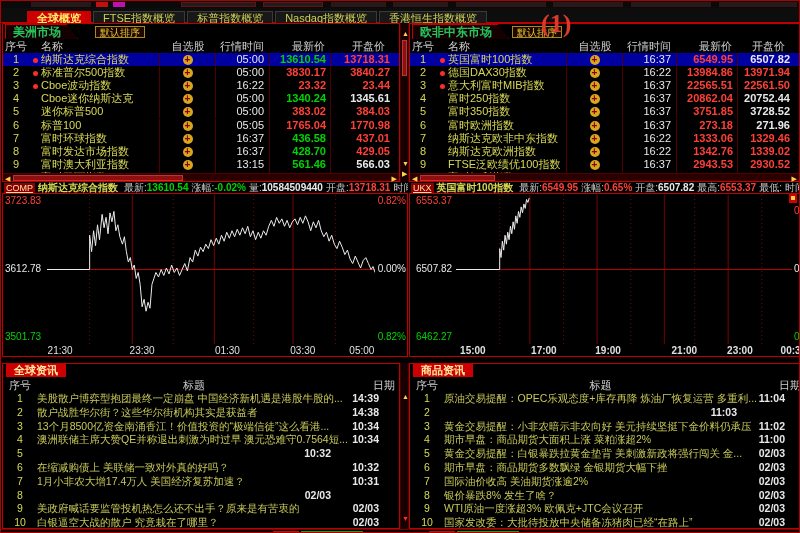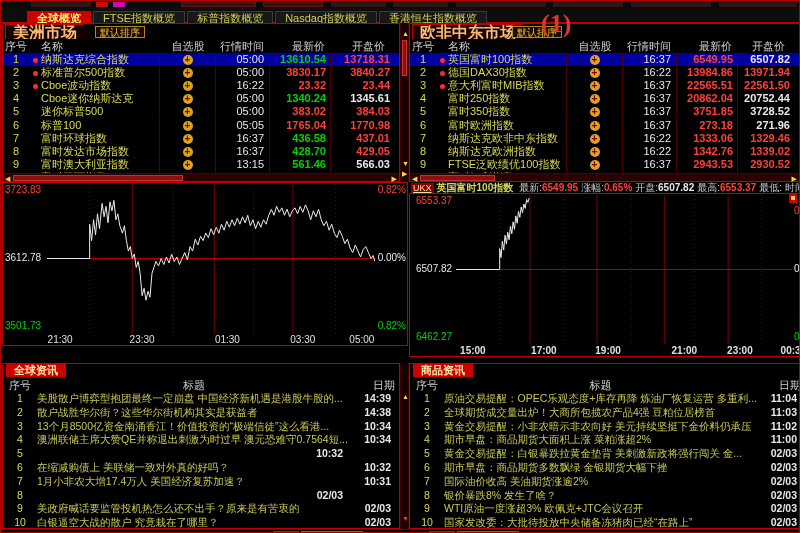--- a/index.html
+++ b/index.html
@@ -11,21 +11,21 @@
   .tschip{position:absolute;top:1px;height:5px;}
   
   .tabbar{position:absolute;left:0;top:7px;width:800px;height:15px;background:#0d0d0d;
           border-bottom:1px solid #c00000;box-sizing:border-box;padding-left:26px;white-space:nowrap;}
   .tab{display:inline-block;height:13px;line-height:13px;padding:0 9px;margin-top:1px;margin-right:2px;
        font-size:11px;color:#cfcf55;background:#181818;border:1px solid #3a3a3a;border-bottom:none;box-sizing:border-box;}
   .tab.active{background:#cc0000;color:#ffee66;border-color:#cc0000;font-weight:bold;}
   
   .panel{position:absolute;background:#000;border:1px solid #c00000;box-sizing:border-box;}
   .mkt-title{position:absolute;left:2px;top:0;height:15px;line-height:15px;padding:0 16px 12px 7px;
-             color:#fdba74;font-size:16px;font-weight:bold;background:#140000;border:1px solid #c00000;border-bottom:none;
+             color:#22c55e;font-size:12px;font-weight:bold;background:#140000;border:1px solid #c00000;border-bottom:none;
              clip-path:polygon(0 0,calc(100% - 11px) 0,100% 100%,0 100%);box-sizing:border-box;}
   .sortbtn{position:absolute;top:2px;height:12px;line-height:11px;padding:0 4px;font-size:10px;
            color:#e8c235;background:#1c0800;border:1px solid #a88a1e;box-sizing:border-box;}
   .mhead,.mrow{display:grid;grid-template-columns:26px 12px 119px 56px 54px 61px 1fr;align-items:center;}
   .mhead{position:absolute;left:0;top:15px;width:100%;height:14px;font-size:11px;color:#cfcfcf;}
   .mrows{position:absolute;left:0;top:29px;width:100%;height:122px;overflow:hidden;}
   .mrow{height:13.1px;font-size:11px;line-height:13px;}
   .mrow.sel{background:#0000a0;}
   .cell{white-space:nowrap;overflow:hidden;}
   .cell.seq{text-align:center;color:#d8d855;}
@@ -68,21 +68,21 @@
   .clipcol{overflow:hidden;width:5px;}
   
   .ntab{position:absolute;left:3px;top:0;height:13px;line-height:13px;background:#cc0000;color:#ffe9a0;
         font-size:11px;font-weight:bold;padding:0 8px;}
   .nhead,.nrow{display:grid;grid-template-columns:34px 1fr 48px;align-items:center;}
   .nhead{position:absolute;left:0;top:14px;width:100%;height:13px;font-size:11px;color:#cfcfcf;}
   .nrows{position:absolute;left:0;top:28px;width:100%;bottom:0;overflow:hidden;}
   .nrow{height:13.8px;font-size:10.5px;line-height:13.8px;}
   .n-seq{text-align:center;color:#d8d855;}
   .n-title{color:#c8c85a;white-space:nowrap;overflow:hidden;}
-  .n-date{text-align:right;padding-right:8px;color:#e8e8e8;font-weight:bold;white-space:nowrap;}
+  .n-date{text-align:right;padding-right:20px;color:#e8e8e8;font-weight:bold;white-space:nowrap;}
   .nh-c{text-align:center;} .nh-r{text-align:right;padding-right:4px;}
   
   .bstrip{position:absolute;left:0;top:528px;width:800px;height:5px;background:#050505;border-top:1px solid #700;box-sizing:border-box;overflow:hidden;}
   .bblock{position:absolute;top:1px;height:3px;}
   
   .anno{position:absolute;color:#d93a2c;font-family:"Liberation Serif",serif;font-size:26px;font-weight:bold;z-index:20;}
   .corner-ic{position:absolute;width:8px;height:9px;background:#d00000;}
   .corner-ic::after{content:"";position:absolute;left:2px;top:2px;width:4px;height:4px;background:#ffd24a;}
 </style>
 </head>
@@ -337,21 +337,21 @@
     </div>
   </div>
 
   <div class="sbar" style="left:1px;top:181px;width:406px;">
     <span class="schip">COMP</span><span class="sname">纳斯达克综合指数</span><span id="ls-fields"><span class="slbl">最新:</span><span class="sval c-g">13610.54</span><span class="slbl">涨幅:</span><span class="sval c-g">-0.02%</span><span class="slbl">量:</span><span class="sval c-w">10584509440</span><span class="slbl">开盘:</span><span class="sval c-r">13718.31</span><span class="slbl">时间:</span></span>
   </div>
   <div class="sbar" style="left:408px;top:181px;width:391px;">
     <span class="schip">UKX</span><span class="sname">英国富时100指数</span><span id="rs-fields"><span class="slbl">最新:</span><span class="sval c-r">6549.95</span><span class="slbl">涨幅:</span><span class="sval c-r">0.65%</span><span class="slbl">开盘:</span><span class="sval c-w">6507.82</span><span class="slbl">最高:</span><span class="sval c-r">6553.37</span><span class="slbl">最低:</span><span class="sval c-w"></span><span class="slbl">时间:</span></span>
   </div>
 
-  <div class="chartbox" style="left:1px;top:181px;width:406px;height:164px;">
+  <div class="chartbox" style="left:1px;top:192px;width:406px;height:164px;">
     <span class="ylab c-r" style="left:2px;top:2px;">3723.83</span>
     <span class="ylab c-w" style="left:2px;top:70px;">3612.78</span>
     <span class="ylab c-g" style="left:2px;bottom:14px;">3501.73</span>
     <span class="pct c-r" style="right:1px;top:2px;">0.82%</span>
     <span class="pct c-w" style="right:1px;top:70px;">0.00%</span>
     <span class="pct c-g" style="right:1px;bottom:14px;">0.82%</span>
     <div class="plot" style="left:44px;right:32px;">
       <svg id="chart0" viewBox="0 0 100 100" preserveAspectRatio="none">
           <line x1="13" y1="0" x2="13" y2="100" class="gd"></line>
           <line x1="38.5" y1="0" x2="38.5" y2="100" class="gd"></line>
@@ -478,21 +478,20 @@
       <span class="nh-r">日期</span>
     </div>
     <div class="nrows" id="rn-rows">
         <div class="nrow">
           <span class="n-seq">1</span>
           <span class="n-title">原油交易提醒：OPEC乐观态度+库存再降 炼油厂恢复运营 多重利...</span>
           <span class="n-date">11:04</span>
         </div>
         <div class="nrow">
           <span class="n-seq">2</span>
-          <span class="n-title">全球期货成交量出炉！大商所包揽农产品4强 豆粕位居榜首</span>
           <span class="n-date">11:03</span>
         </div>
         <div class="nrow">
           <span class="n-seq">3</span>
           <span class="n-title">黄金交易提醒：小非农暗示非农向好 美元持续坚挺下金价料仍承压</span>
           <span class="n-date">11:02</span>
         </div>
         <div class="nrow">
           <span class="n-seq">4</span>
           <span class="n-title">期市早盘：商品期货大面积上涨 菜粕涨超2%</span>

